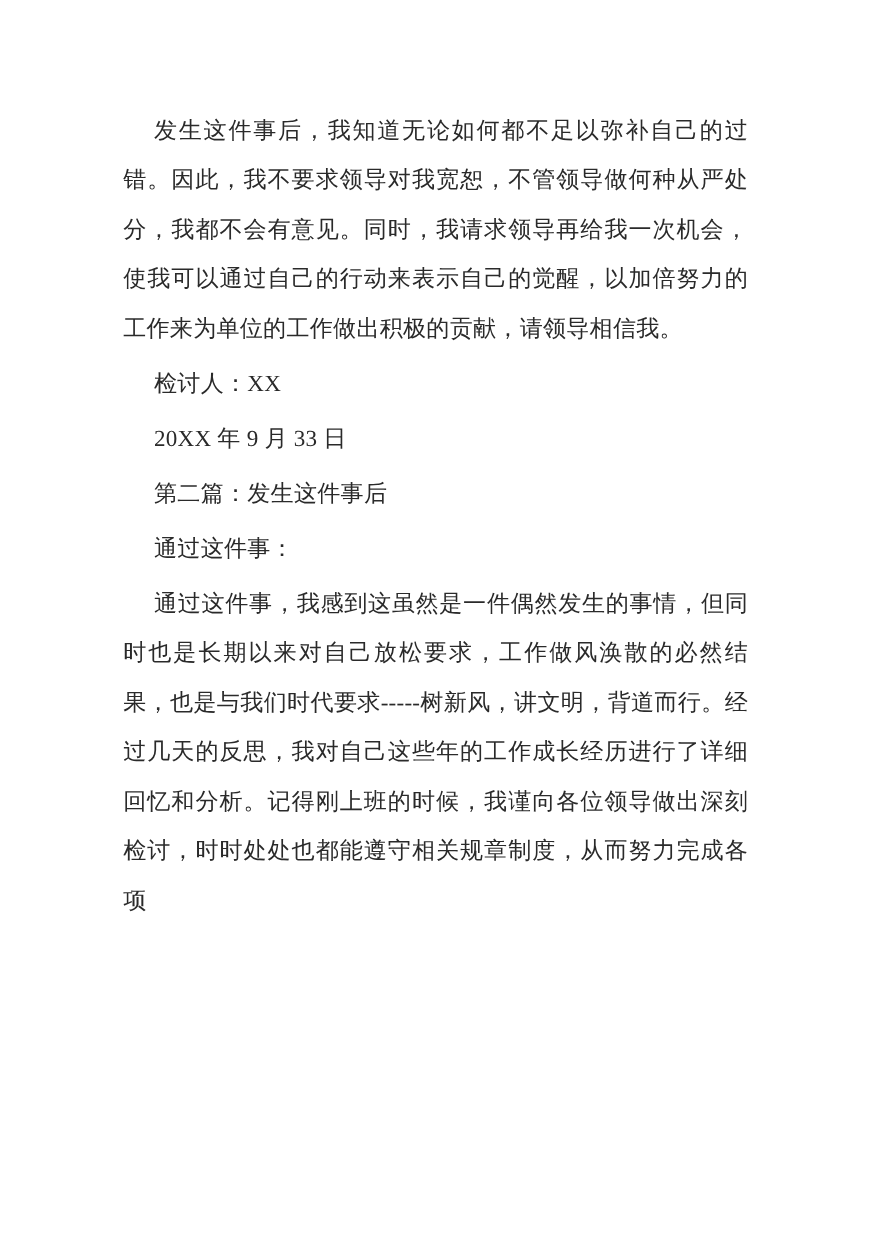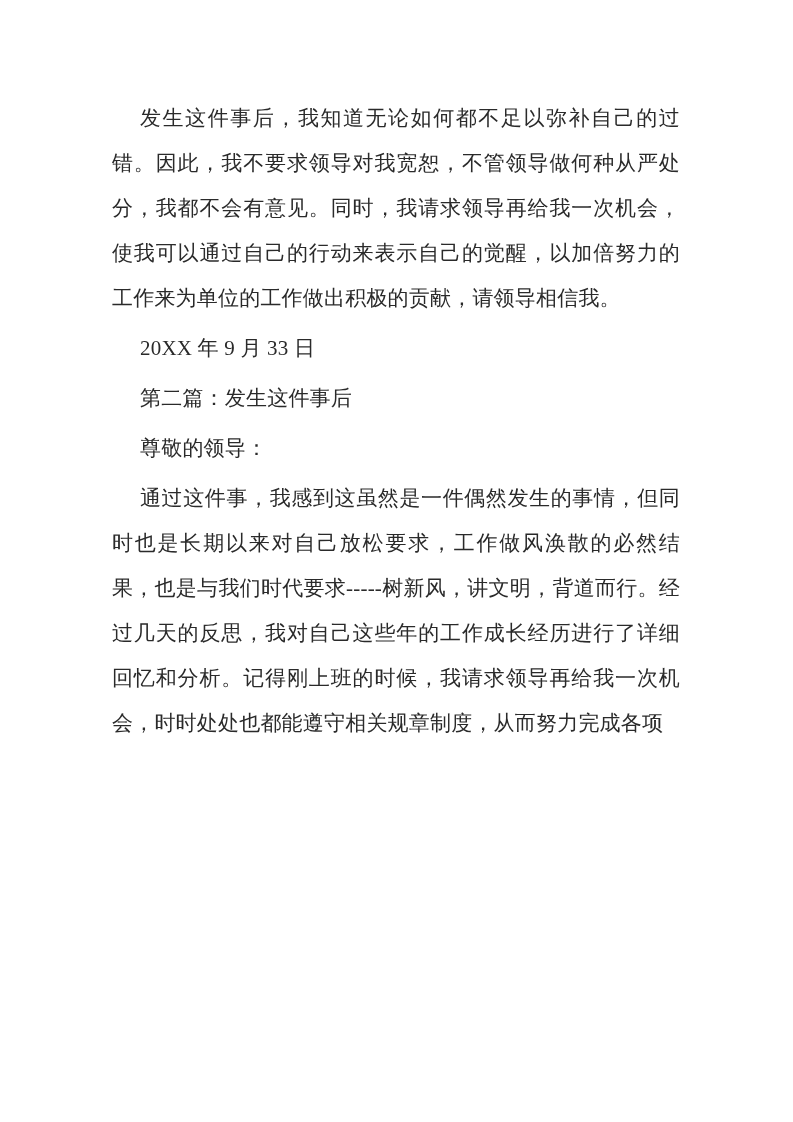--- a/index.html
+++ b/index.html
@@ -31,18 +31,19 @@
     word-break: break-all;
     letter-spacing: 0.2px;
   }
 </style>
 </head>
 <body>
 
 <div class="page">
   <div class="doc-content">
     <p class="para">发生这件事后，我知道无论如何都不足以弥补自己的过错。因此，我不要求领导对我宽恕，不管领导做何种从严处分，我都不会有意见。同时，我请求领导再给我一次机会，使我可以通过自己的行动来表示自己的觉醒，以加倍努力的工作来为单位的工作做出积极的贡献，请领导相信我。</p>
+    <p class="para">检讨人：XX</p>
     <p class="para">20XX 年 9 月 33 日</p>
     <p class="para">第二篇：发生这件事后</p>
-    <p class="para">尊敬的领导：</p>
-    <p class="para">通过这件事，我感到这虽然是一件偶然发生的事情，但同时也是长期以来对自己放松要求，工作做风涣散的必然结果，也是与我们时代要求-----树新风，讲文明，背道而行。经过几天的反思，我对自己这些年的工作成长经历进行了详细回忆和分析。记得刚上班的时候，我请求领导再给我一次机会，时时处处也都能遵守相关规章制度，从而努力完成各项</p>
+    <p class="para">通过这件事：</p>
+    <p class="para">通过这件事，我感到这虽然是一件偶然发生的事情，但同时也是长期以来对自己放松要求，工作做风涣散的必然结果，也是与我们时代要求-----树新风，讲文明，背道而行。经过几天的反思，我对自己这些年的工作成长经历进行了详细回忆和分析。记得刚上班的时候，我谨向各位领导做出深刻检讨，时时处处也都能遵守相关规章制度，从而努力完成各项</p>
   </div>
 </div>
 
 </body></html>

